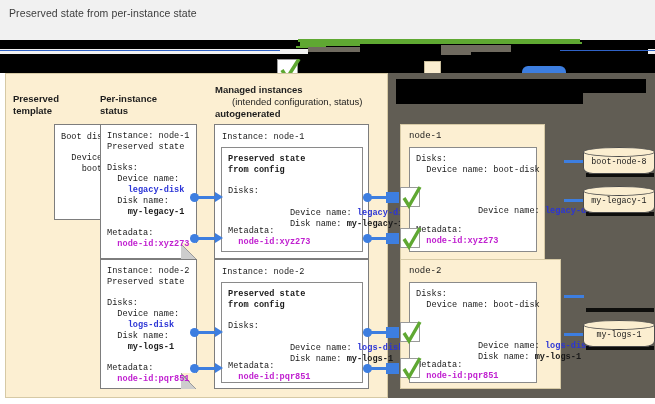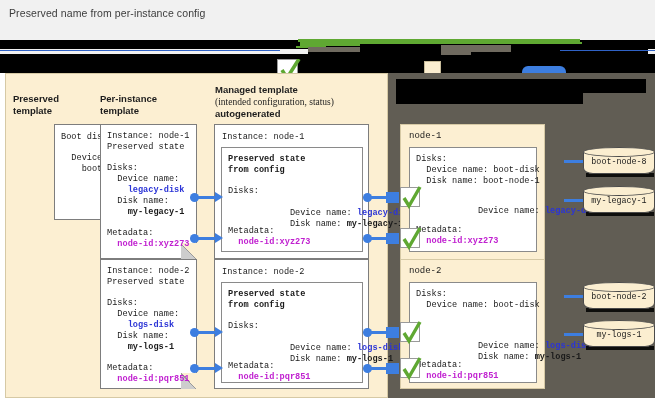--- a/index.html
+++ b/index.html
@@ -131,21 +131,21 @@
   .disk-shadow {
     position:absolute; background:#000; opacity:.85;
   }
 </style>
 </head>
 <body>
 
 <div id="root">
 
   <div class="header">
-    <div class="header-title">Preserved name from per-instance config</div>
+    <div class="header-title">Preserved state from per-instance state</div>
   </div>
 
   <div class="legend">
 
     <div class="redact" style="left:0;top:12px;width:655px;height:9px;"></div>
     <div class="redact" style="left:0;top:26px;width:655px;height:19px;"></div>
     <div class="redact" style="left:308px;top:21px;width:340px;height:5px;"></div>
 
     <div class="legend-greenline" style="left:298px;top:11px;width:282px;height:3px;"></div>
     <div class="legend-greenline" style="left:300px;top:14px;width:282px;height:2px;"></div>
@@ -174,23 +174,23 @@
     <div class="panel-dark">
 
       <div class="redact" style="left:8px;top:6px;width:250px;height:10px;"></div>
       <div class="redact" style="left:8px;top:19px;width:187px;height:12px;"></div>
       <div class="redact" style="left:8px;top:16px;width:250px;height:4px;"></div>
     </div>
 
     <div class="col-head" style="left:13px;top:20px;">Preserved
 template</div>
     <div class="col-head" style="left:100px;top:20px;">Per-instance
-template</div>
-    <div class="col-head" style="left:215px;top:11px;">Managed template</div>
-    <div class="col-head sub" style="left:215px;top:23px;font-family:Liberation Serif, serif;">(intended configuration, status)</div>
+status</div>
+    <div class="col-head" style="left:215px;top:11px;">Managed instances</div>
+    <div class="col-head sub" style="left:232px;top:23px;">(intended configuration, status)</div>
     <div class="col-head" style="left:215px;top:35px;">autogenerated</div>
 
     <div class="card" style="left:18px;top:51px;width:80px;height:96px;margin-left:36px;">
       <div class="fold"></div>
       <div class="mono" style="position:absolute;left:6px;top:7px;">Boot disk:</div>
       <div class="mono" style="position:absolute;left:6px;top:28px;">  Device name:</div>
       <div class="mono" style="position:absolute;left:6px;top:39px;">    boot-disk</div>
     </div>
 
     <div class="card" style="left:100px;top:51px;width:97px;height:135px;">
@@ -251,30 +251,29 @@
         <div class="mono" style="position:absolute;left:6px;top:78px;">Metadata:</div>
         <div class="mono purple" style="position:absolute;left:6px;top:89px;">  node-id:pqr851</div>
       </div>
     </div>
 
     <div class="node-box" style="left:400px;top:51px;width:145px;height:156px;">
       <div class="node-label" style="left:8px;top:6px;">node-1</div>
       <div class="node-inner" style="left:8px;top:22px;width:128px;height:105px;">
         <div class="mono" style="position:absolute;left:6px;top:6px;">Disks:</div>
         <div class="mono" style="position:absolute;left:6px;top:17px;">  Device name: boot-disk</div>
-        <div class="mono" style="position:absolute;left:6px;top:28px;">  Disk name: boot-node-1</div>
         <div class="mono" style="position:absolute;left:6px;top:47px;">
           <span>  Device name: </span><span class="blue">legacy-disk</span>
         </div>
         <div class="mono" style="position:absolute;left:6px;top:77px;">Metadata:</div>
         <div class="mono purple" style="position:absolute;left:6px;top:88px;">  node-id:xyz273</div>
       </div>
     </div>
 
-    <div class="node-box" style="left:400px;top:186px;width:145px;height:130px;text-align:center;">
+    <div class="node-box" style="left:400px;top:186px;width:161px;height:130px;text-align:center;">
       <div class="node-label" style="left:8px;top:6px;">node-2</div>
       <div class="node-inner" style="left:8px;top:22px;width:128px;height:101px;">
         <div class="mono" style="position:absolute;left:6px;top:6px;">Disks:</div>
         <div class="mono" style="position:absolute;left:6px;top:17px;">  Device name: boot-disk</div>
         <div class="mono" style="position:absolute;left:6px;top:47px;">
           <span>  Device name: </span><span class="blue">logs-disk</span>
         </div>
         <div class="mono" style="position:absolute;left:6px;top:58px;">
           <span>  Disk name: </span><b>my-logs-1</b>
         </div>
@@ -348,25 +347,20 @@
     </div>
 
     <div class="disk-shadow" style="left:586px;top:139px;width:68px;height:4px;"></div>
     <div class="disk" style="left:583px;top:113px;">
       <div class="body"></div>
       <div class="top"></div>
       <div class="lbl">my-legacy-1</div>
     </div>
 
     <div class="disk-shadow" style="left:586px;top:235px;width:68px;height:4px;"></div>
-    <div class="disk" style="left:583px;top:209px;">
-      <div class="body"></div>
-      <div class="top"></div>
-      <div class="lbl">boot-node-2</div>
-    </div>
 
     <div class="disk-shadow" style="left:586px;top:273px;width:68px;height:4px;"></div>
     <div class="disk" style="left:583px;top:247px;">
       <div class="body"></div>
       <div class="top"></div>
       <div class="lbl">my-logs-1</div>
     </div>
 
   </div>
 </div>

